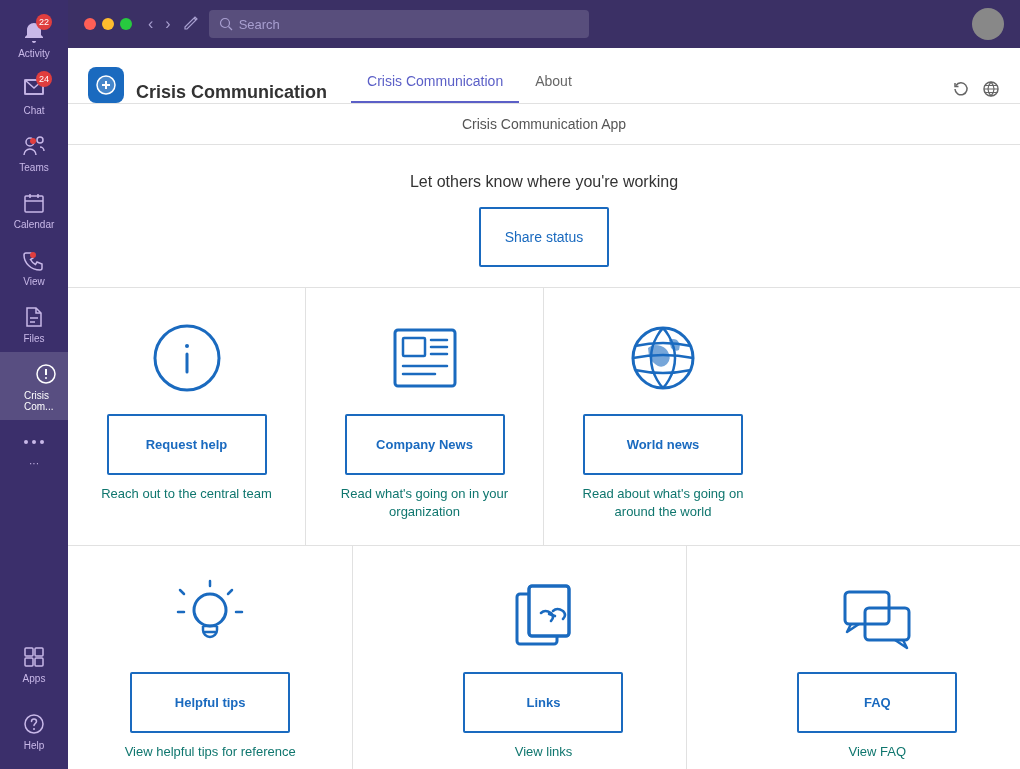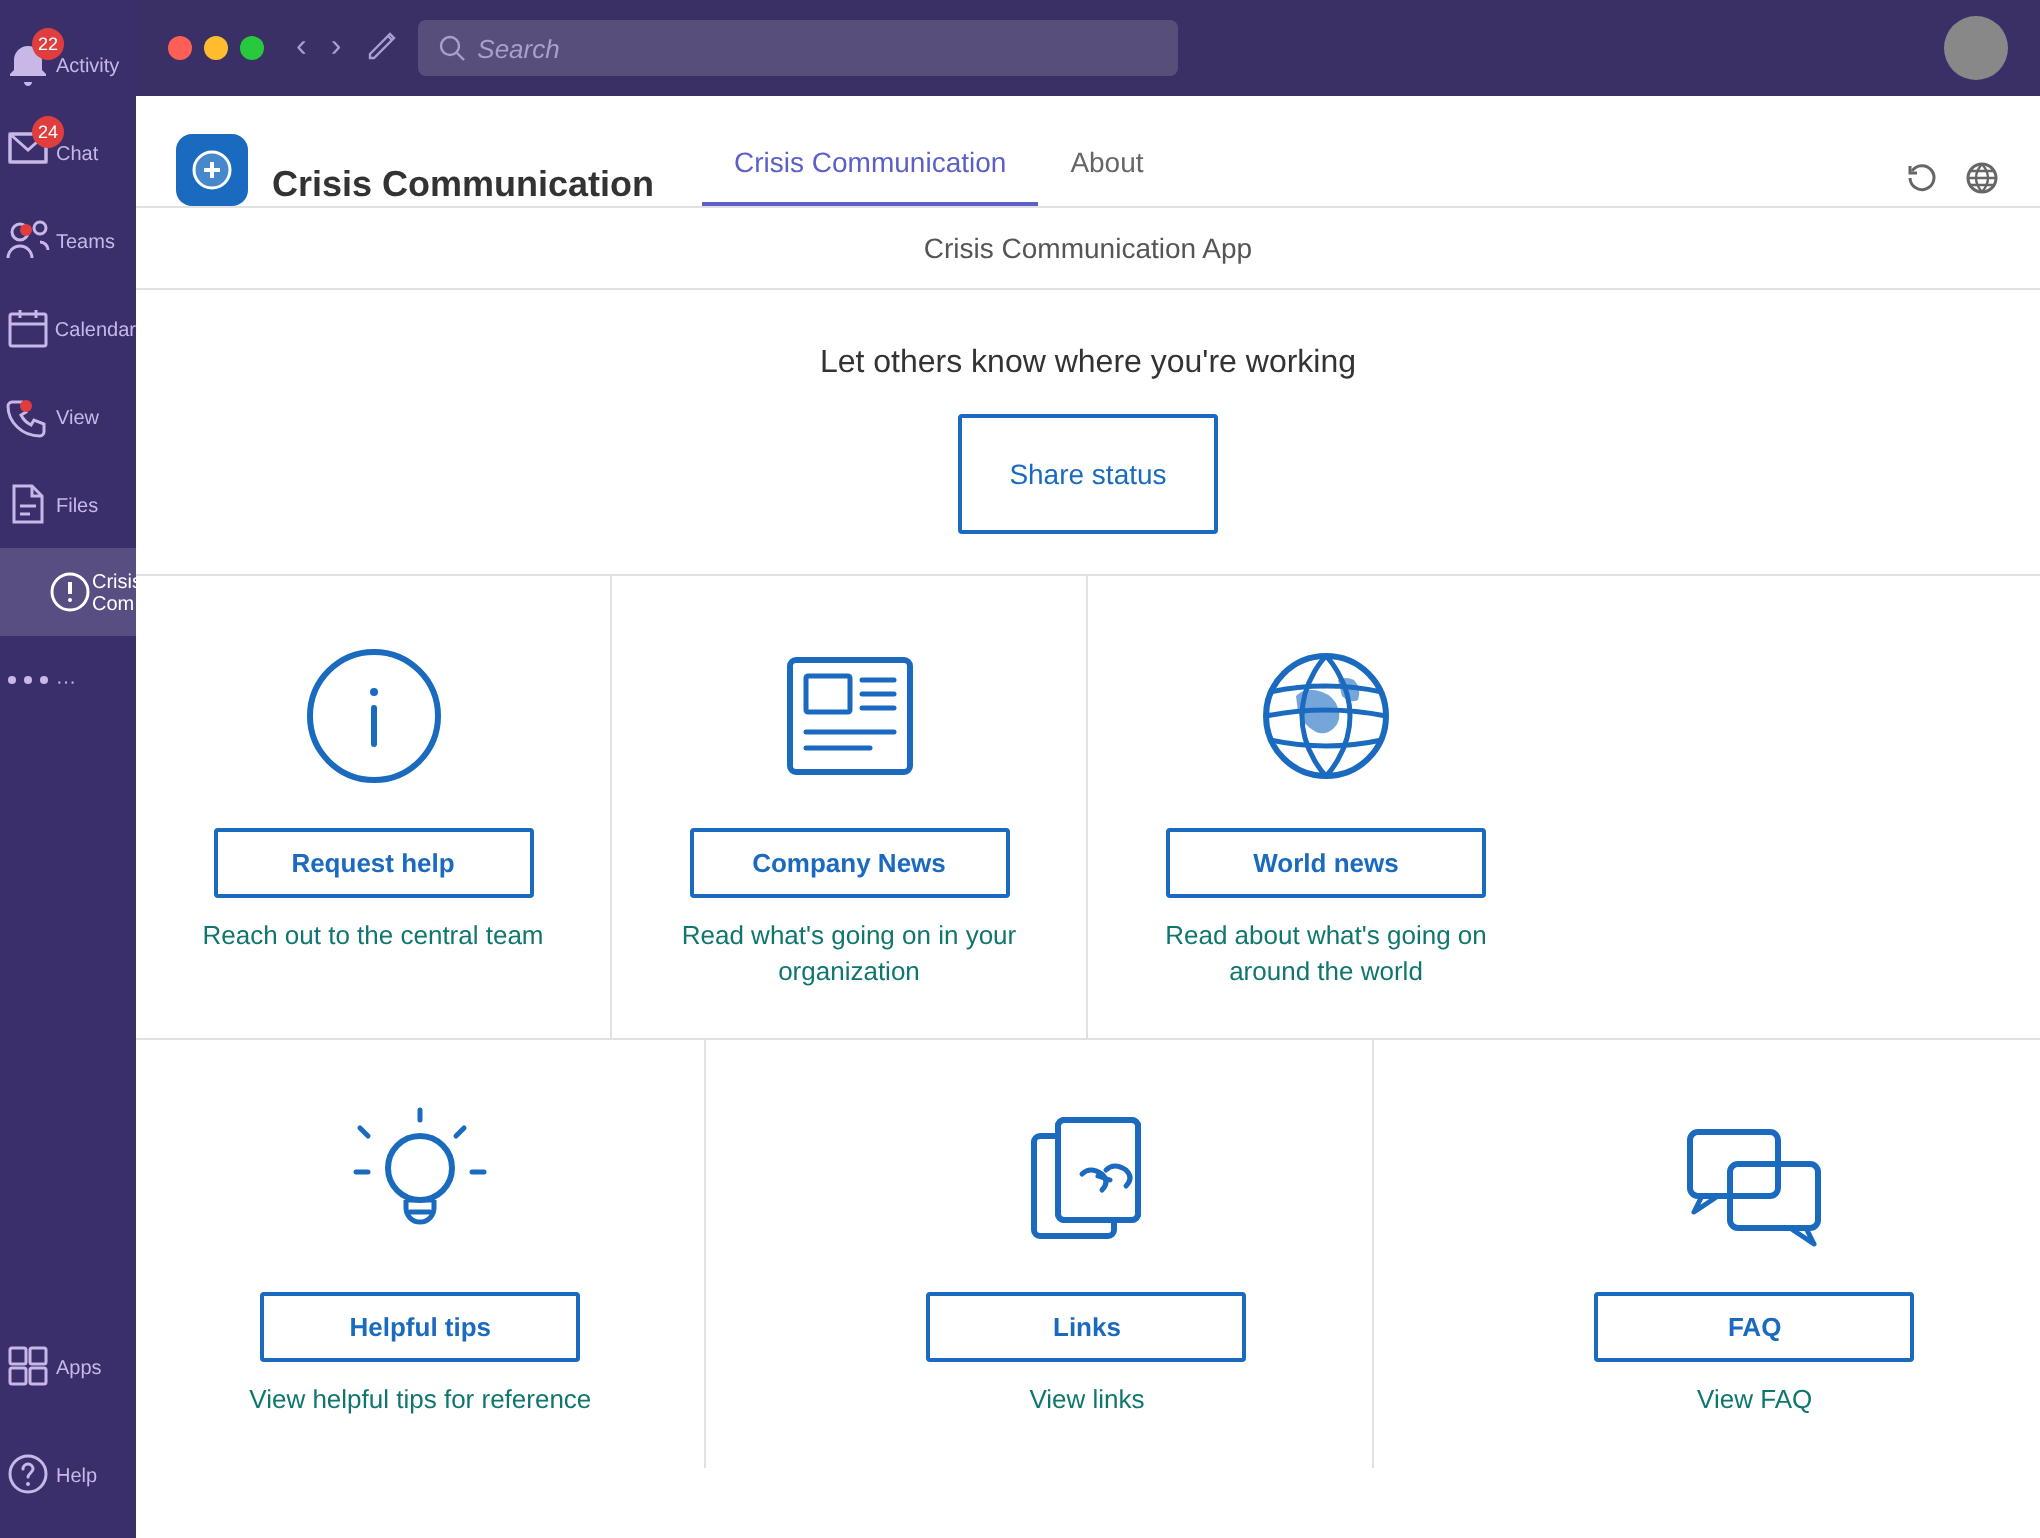--- a/index.html
+++ b/index.html
@@ -11,21 +11,21 @@
       background: #3b2f6b;
       display: flex;
       flex-direction: column;
       align-items: center;
       padding-top: 10px;
       height: 769px;
       flex-shrink: 0;
     }
     .sidebar-item {
       display: flex;
-      flex-direction: row;
+      flex-direction: column;
       align-items: center;
       width: 100%;
       padding: 8px 0;
       color: #c8b8e8;
       cursor: pointer;
       position: relative;
       font-size: 11px;
     }
     .sidebar-item.active {
       background: rgba(255,255,255,0.15);
@@ -127,21 +127,20 @@
       padding: 0 10px;
       gap: 6px;
     }
     .search-bar input {
       background: none;
       border: none;
       outline: none;
       color: #22c55e;
       font-size: 13px;
       flex: 1;
-      font-style: italic;
     }
     .search-bar input::placeholder { color: #a89fd0; }
     .avatar-placeholder {
       width: 32px;
       height: 32px;
       border-radius: 50%;
       background: #888;
       margin-left: auto;
     }
 
@@ -267,21 +266,21 @@
       height: 80px;
       margin-bottom: 16px;
       display: flex;
       align-items: center;
       justify-content: center;
     }
     .card-btn {
       border: 2px solid #1a6abf;
       background: white;
       color: #1a6abf;
-      padding: 8px 14px;
+      padding: 21px 14px;
       font-size: 13px;
       font-weight: 600;
       cursor: pointer;
       border-radius: 2px;
       margin-bottom: 10px;
       width: 100%;
       max-width: 160px;
     }
     .card-desc {
       font-size: 13px;

